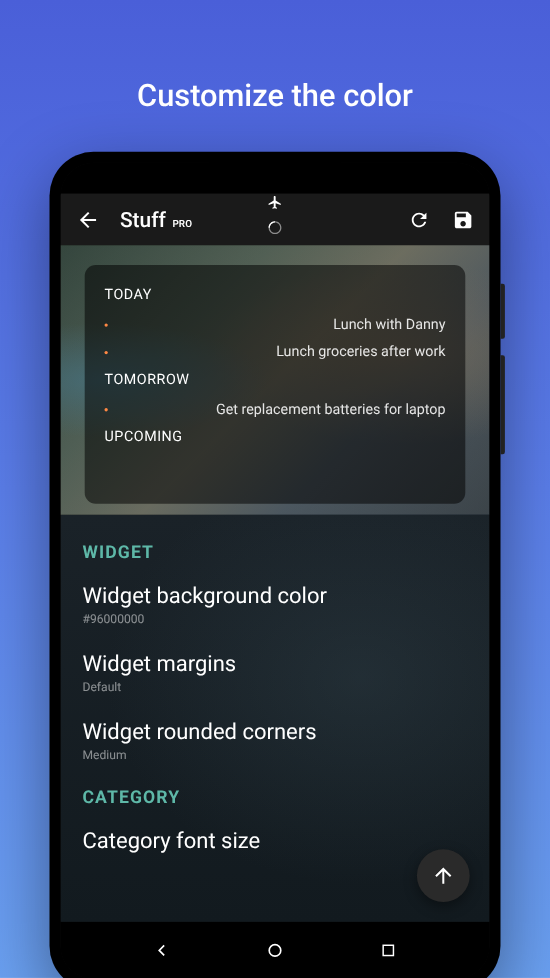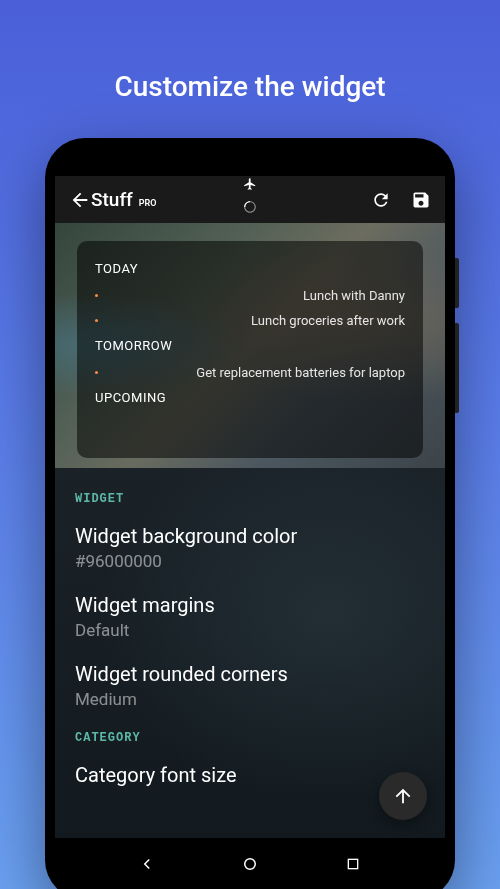--- a/index.html
+++ b/index.html
@@ -75,20 +75,21 @@
       width: 14px;
       height: 14px;
       fill: white;
     }
     
     .app-bar {
       display: flex;
       align-items: center;
       padding: 12px 14px;
       background: #1a1a1a;
+      gap: 18px;
     }
     
     .back-btn {
       color: white;
       display: flex;
       align-items: center;
     }
     
     .app-title {
       color: white;
@@ -183,42 +184,41 @@
     .settings-panel::before {
       content: '';
       position: absolute;
       inset: 0;
       background: radial-gradient(ellipse at 70% 40%, rgba(60,80,90,0.3) 0%, transparent 60%);
       pointer-events: none;
     }
     
     .section-header {
       color: #5eb8a8;
-      font-size: 12px;
+      font-size: 16px;
       font-weight: 700;
       letter-spacing: 1px;
       margin-bottom: 18px;
       position: relative;
-      font-family: Liberation Mono, monospace;
     }
     
     .setting-item {
       margin-bottom: 22px;
       position: relative;
     }
     
     .setting-title {
       color: white;
       font-size: 20px;
       margin-bottom: 3px;
     }
     
     .setting-value {
       color: rgba(255,255,255,0.5);
-      font-size: 17px;
+      font-size: 11px;
     }
     
     .fab {
       position: absolute;
       bottom: 18px;
       right: 18px;
       width: 48px;
       height: 48px;
       background: #2a2a2a;
       border-radius: 50%;
@@ -262,21 +262,21 @@
       top: 185px;
       width: 4px;
       height: 90px;
       background: #222;
       border-radius: 0 2px 2px 0;
     }
   </style>
 </head>
 <body>
 
-<div class="hero-title">Customize the widget</div>
+<div class="hero-title">Customize the color</div>
 
 <div class="phone-frame">
   <div class="power-btn"></div>
   <div class="vol-btn"></div>
   <div class="phone-screen">
     <div class="notch"></div>
 
     <div class="status-bar">
       <span>
         <svg viewBox="0 0 24 24">

